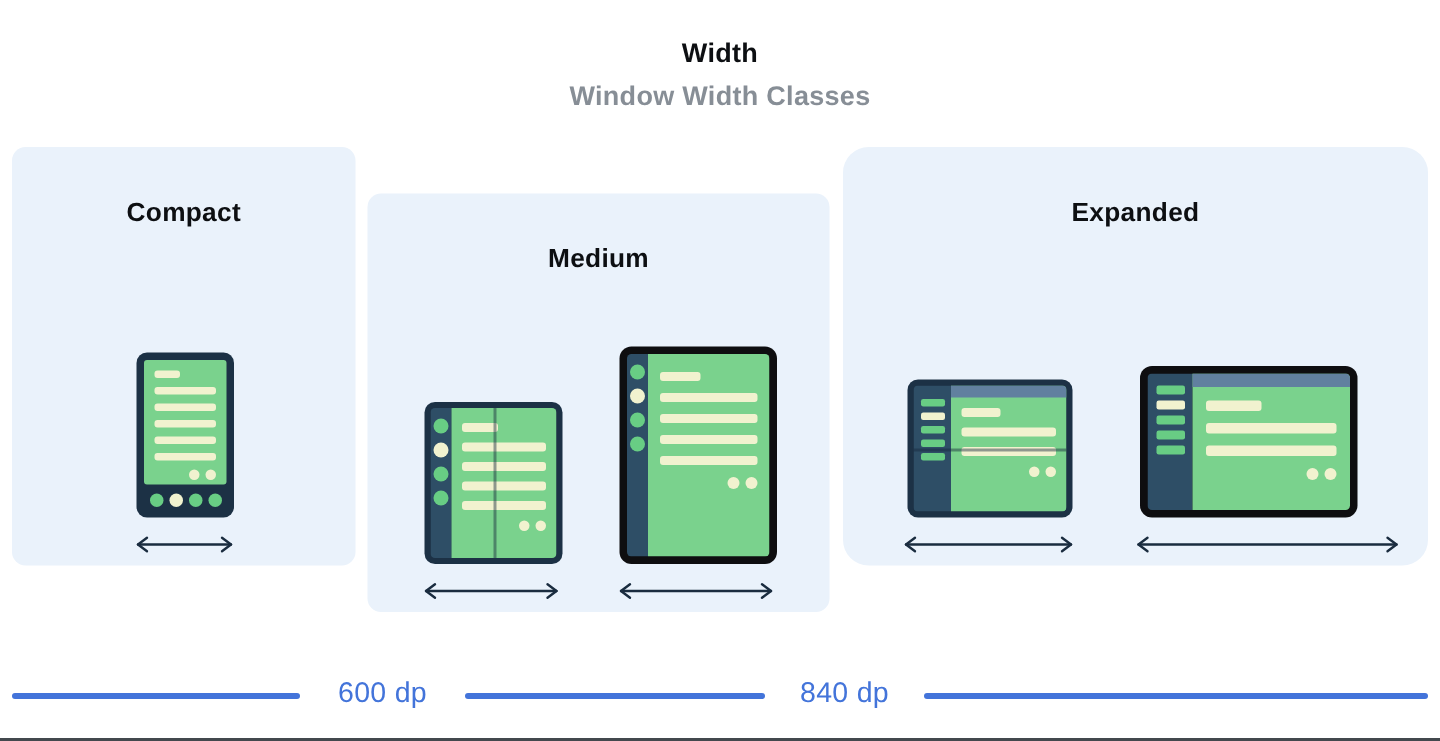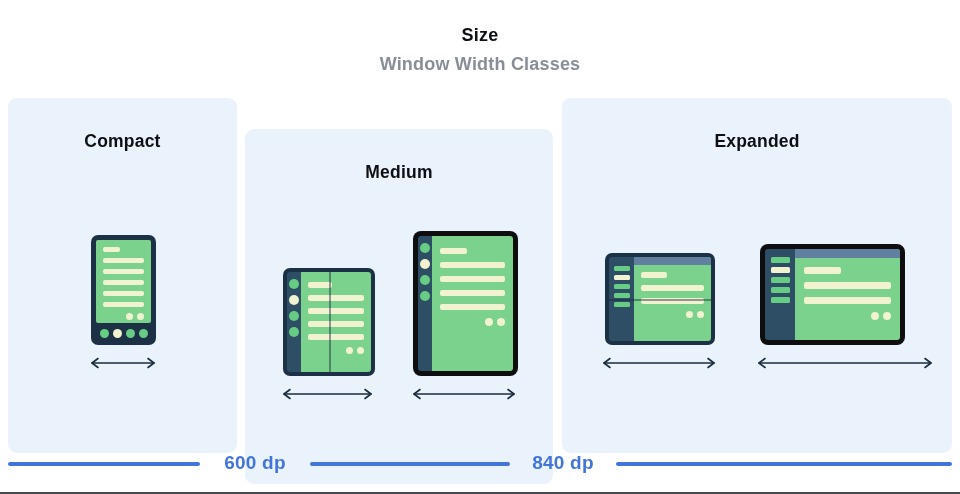--- a/index.html
+++ b/index.html
@@ -18,26 +18,26 @@
     color:var(--title,#0d0f12);
   }
   .hdr-subtitle {
     position:absolute; top:54px; left:0; width:100%;
     text-align:center; font-size:18px; font-weight:bold; letter-spacing:.2px;
     color:var(--subtitle-gray,#878e96);
   }
 
   
   .panel {
-    position:absolute; top:98px; height:355px;
+    position:absolute; top:98px; height:279px;
     background:var(--panel-bg,#eaf2fb); border-radius:9px;
   }
   .panel.compact  { left:8px;   width:229px; }
   .panel.medium   { left:245px; width:308px;margin-top:31px; }
-  .panel.expanded { left:562px; width:390px; }
+  .panel.expanded { left:562px; width:390px;border-radius:17px; }
   .panel-label {
     position:absolute; top:33px; left:0; width:100%;
     text-align:center; font-size:17.5px; font-weight:bold; letter-spacing:.2px;
     color:var(--title,#0d0f12);
   }
 
   
   .device { position:absolute; }
   .bar { height:5px; background:var(--cream,#f1f2cf); border-radius:2px; margin-bottom:6px; width:100%; }
   .bar.short { width:42%; }
@@ -99,32 +99,32 @@
     stroke-linecap:round; stroke-linejoin:round;
   }
 
   
   .ruler-seg { position:absolute; top:462px; height:4px;
     background:var(--accent-blue,#4374da); border-radius:2px; }
   .seg1 { left:8px;   width:192px; }
   .seg2 { left:310px; width:200px; }
   .seg3 { left:616px; width:336px; }
   .bp-label { position:absolute; top:452px; width:114px; text-align:center;
-    font-size:19px; font-weight:bold; letter-spacing:.2px;
+    font-size:19px; font-weight:normal; letter-spacing:.2px;
     color:var(--accent-blue,#4374da); }
   .bp-600 { left:198px; }
   .bp-840 { left:506px;text-align:center; }
 
   .bottom-edge { position:absolute; left:0; bottom:0; width:100%; height:2px;
     background:var(--bottom-edge,#43484e); }
 </style>
 </head>
 <body>
 
-<div class="hdr-title">Size</div>
+<div class="hdr-title">Width</div>
 <div class="hdr-subtitle">Window Width Classes</div>
 
 <div class="panel compact">
   <div class="panel-label">Compact</div>
 
   <div class="device phone">
     <div class="screen">
       <div class="bar short"></div>
       <div class="bar"></div>
       <div class="bar"></div>

